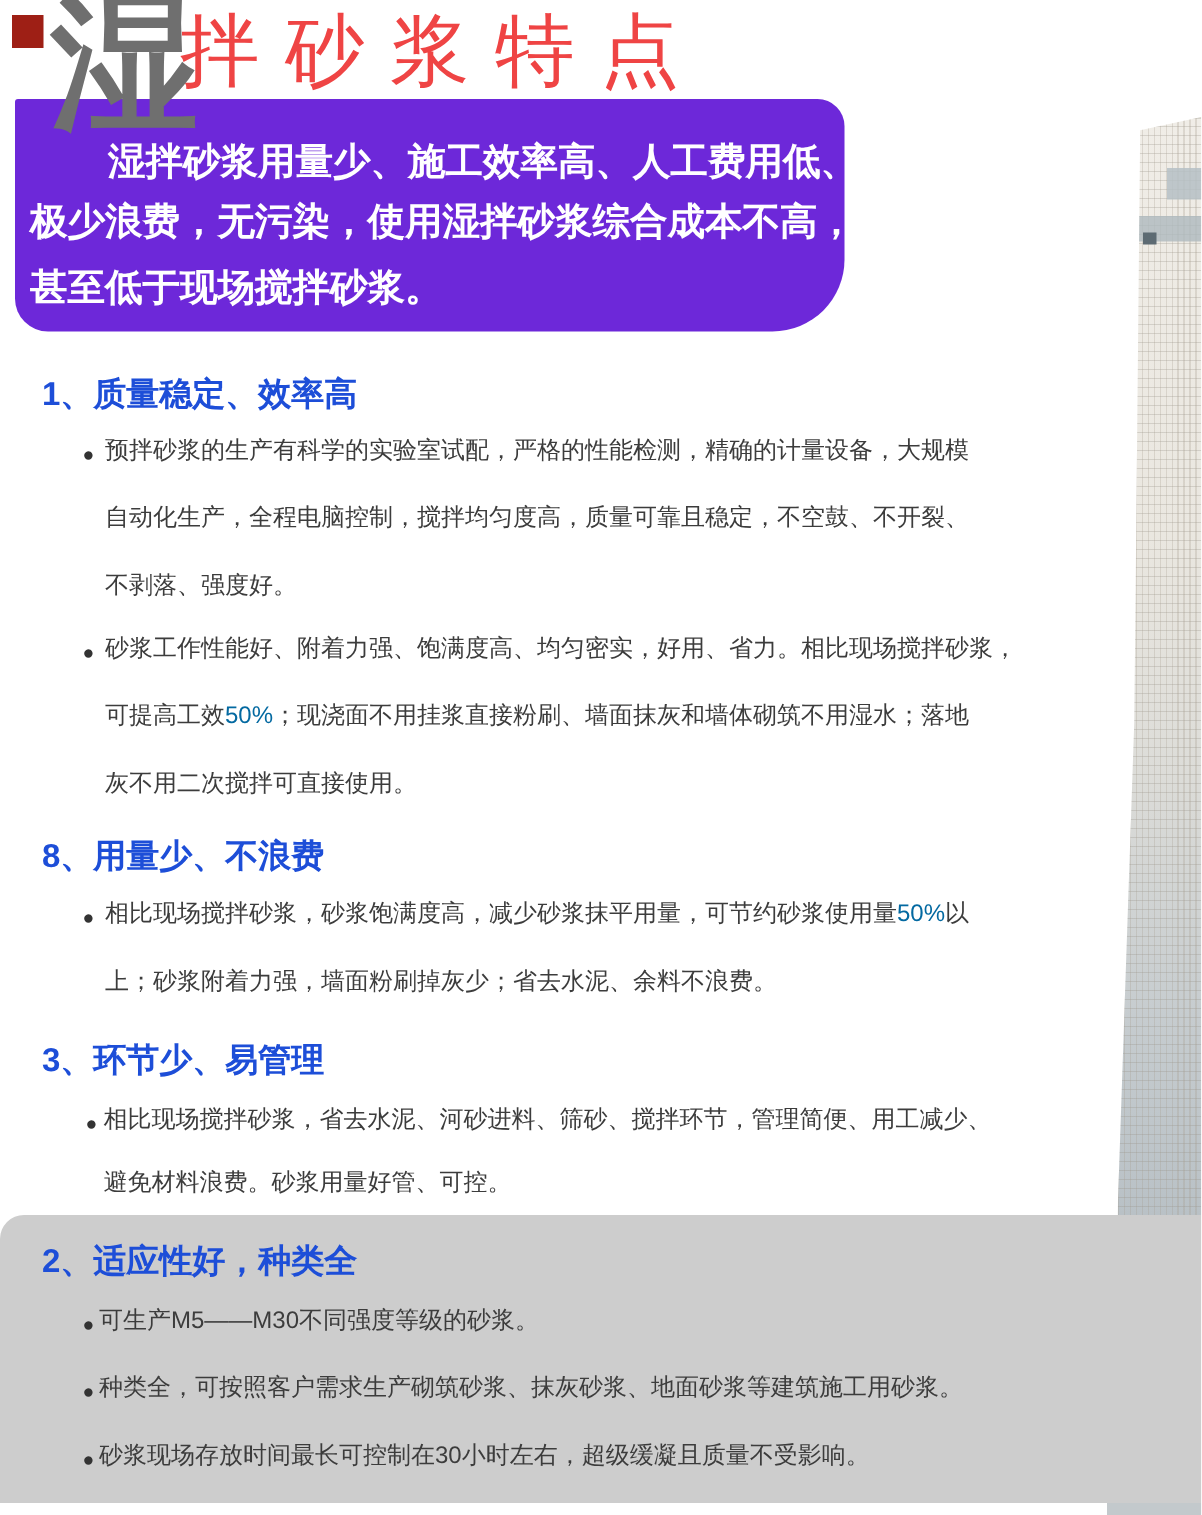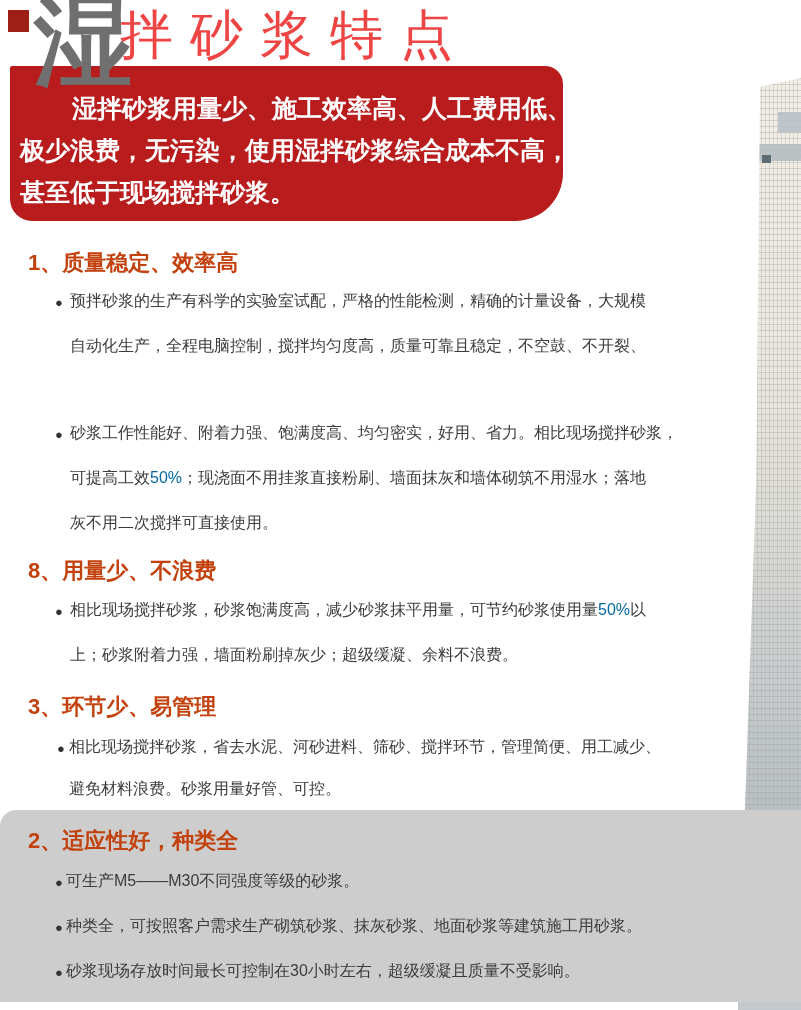--- a/index.html
+++ b/index.html
@@ -26,37 +26,37 @@
     position:absolute;left:34px;top:-12px;z-index:6;
     font-size:98px;line-height:1.1;font-weight:bold;color:#6f6f6f;
   }
   .title-rest{
     position:absolute;left:120px;top:6px;z-index:5;
     font-size:53px;line-height:1.1;color:#ef4444;letter-spacing:17px;white-space:nowrap;
   }
   
   .bubble{
     position:absolute;left:10px;top:66px;width:553px;height:155px;z-index:2;
-    background:#b91c1c;border-radius:2px 18px 48px 22px;
+    background:#6d28d9;border-radius:2px 18px 48px 22px;
   }
   .bubble-line{
     position:absolute;font-size:25px;font-weight:bold;color:#ffffff;white-space:nowrap;line-height:1.2;
   }
   .bl1{left:62px;top:27px;}
-  .bl2{left:10px;top:69px;}
+  .bl2{left:10px;top:69px;font-family:Liberation Mono, monospace;}
   .bl3{left:10px;top:111px;}
   
   .panel{
     position:absolute;left:0;top:810px;width:801px;height:192px;z-index:3;
     background:#cdcdcd;border-top-left-radius:16px;
   }
   
   .sec-heading{
     position:absolute;left:28px;z-index:4;
-    font-size:22px;font-weight:bold;color:#c2410c;white-space:nowrap;line-height:1.2;
+    font-size:22px;font-weight:bold;color:#1d4ed8;white-space:nowrap;line-height:1.2;
   }
   .bline{
     position:absolute;z-index:4;
     font-size:16px;color:#3c3c3c;white-space:nowrap;line-height:1.2;
   }
   .marker{
     position:absolute;z-index:4;font-size:13px;color:#333333;line-height:1;
   }
   .hl{color:#0369a1;}
 </style>
@@ -79,29 +79,30 @@
   <div class="bubble">
     <div class="bubble-line bl1">湿拌砂浆用量少、施工效率高、人工费用低、</div>
     <div class="bubble-line bl2">极少浪费，无污染，使用湿拌砂浆综合成本不高，</div>
     <div class="bubble-line bl3">甚至低于现场搅拌砂浆。</div>
   </div>
 
   <div class="sec-heading" style="top:250px">1、质量稳定、效率高</div>
   <span class="marker" style="left:55px;top:296px">●</span>
   <div class="bline" style="left:70px;top:291px">预拌砂浆的生产有科学的实验室试配，严格的性能检测，精确的计量设备，大规模</div>
   <div class="bline" style="left:70px;top:336px">自动化生产，全程电脑控制，搅拌均匀度高，质量可靠且稳定，不空鼓、不开裂、</div>
+  <div class="bline" style="left:70px;top:381px">不剥落、强度好。</div>
   <span class="marker" style="left:55px;top:428px">●</span>
   <div class="bline" style="left:70px;top:423px">砂浆工作性能好、附着力强、饱满度高、均匀密实，好用、省力。相比现场搅拌砂浆，</div>
   <div class="bline" style="left:70px;top:468px"><span>可提高工效</span><span class="hl">50%</span><span>；现浇面不用挂浆直接粉刷、墙面抹灰和墙体砌筑不用湿水；落地</span></div>
   <div class="bline" style="left:70px;top:513px">灰不用二次搅拌可直接使用。</div>
 
   <div class="sec-heading" style="top:558px">8、用量少、不浪费</div>
   <span class="marker" style="left:55px;top:605px">●</span>
   <div class="bline" style="left:70px;top:600px"><span>相比现场搅拌砂浆，砂浆饱满度高，减少砂浆抹平用量，可节约砂浆使用量</span><span class="hl">50%</span><span>以</span></div>
-  <div class="bline" style="left:70px;top:645px">上；砂浆附着力强，墙面粉刷掉灰少；超级缓凝、余料不浪费。</div>
+  <div class="bline" style="left:70px;top:645px">上；砂浆附着力强，墙面粉刷掉灰少；省去水泥、余料不浪费。</div>
 
   <div class="sec-heading" style="top:694px">3、环节少、易管理</div>
   <span class="marker" style="left:57px;top:742px">●</span>
   <div class="bline" style="left:69px;top:737px">相比现场搅拌砂浆，省去水泥、河砂进料、筛砂、搅拌环节，管理简便、用工减少、</div>
   <div class="bline" style="left:69px;top:779px">避免材料浪费。砂浆用量好管、可控。</div>
 
   <div class="panel"></div>
   <div class="sec-heading" style="top:828px">2、适应性好，种类全</div>
   <span class="marker" style="left:55px;top:876px">●</span>
   <div class="bline" style="left:66px;top:871px">可生产M5——M30不同强度等级的砂浆。</div>

